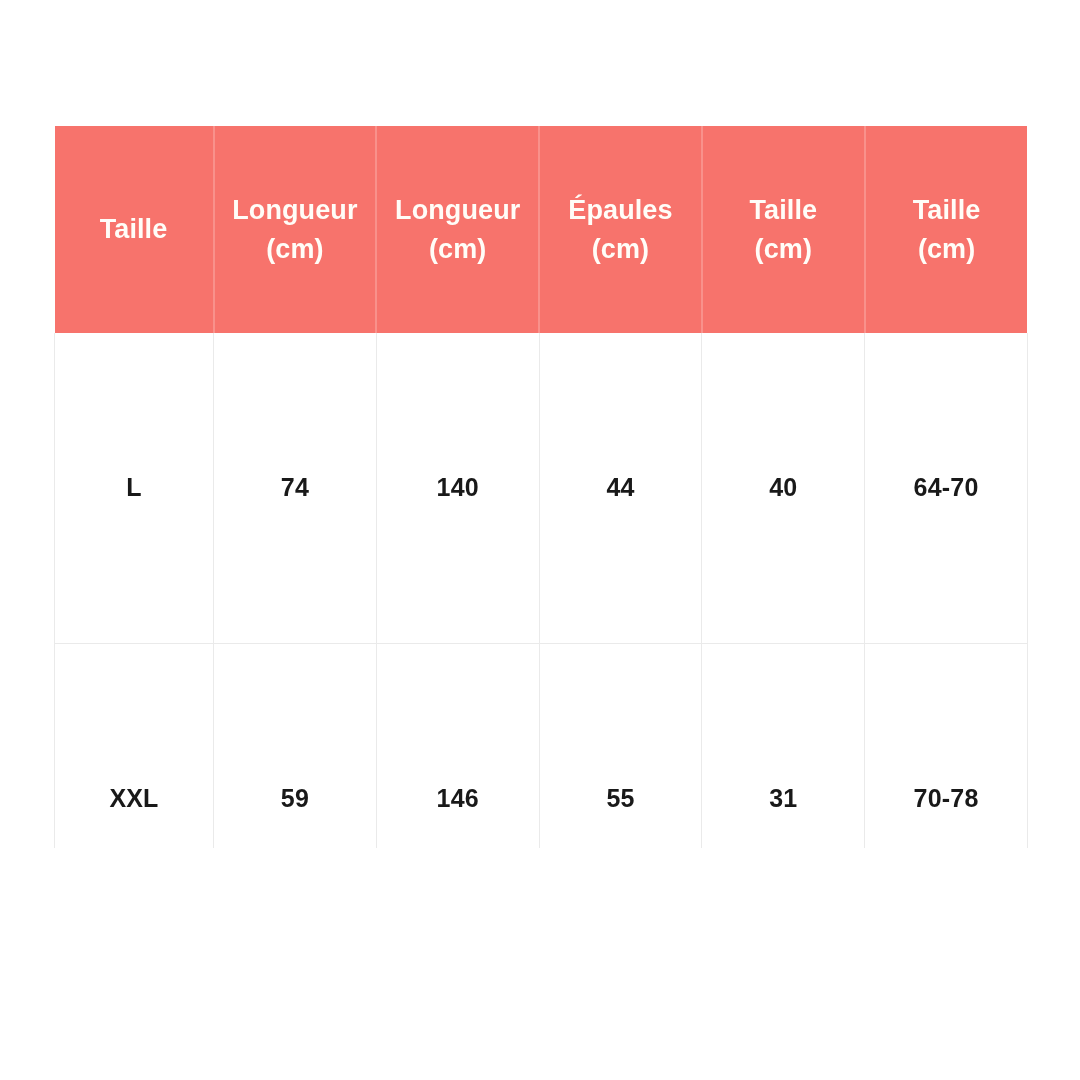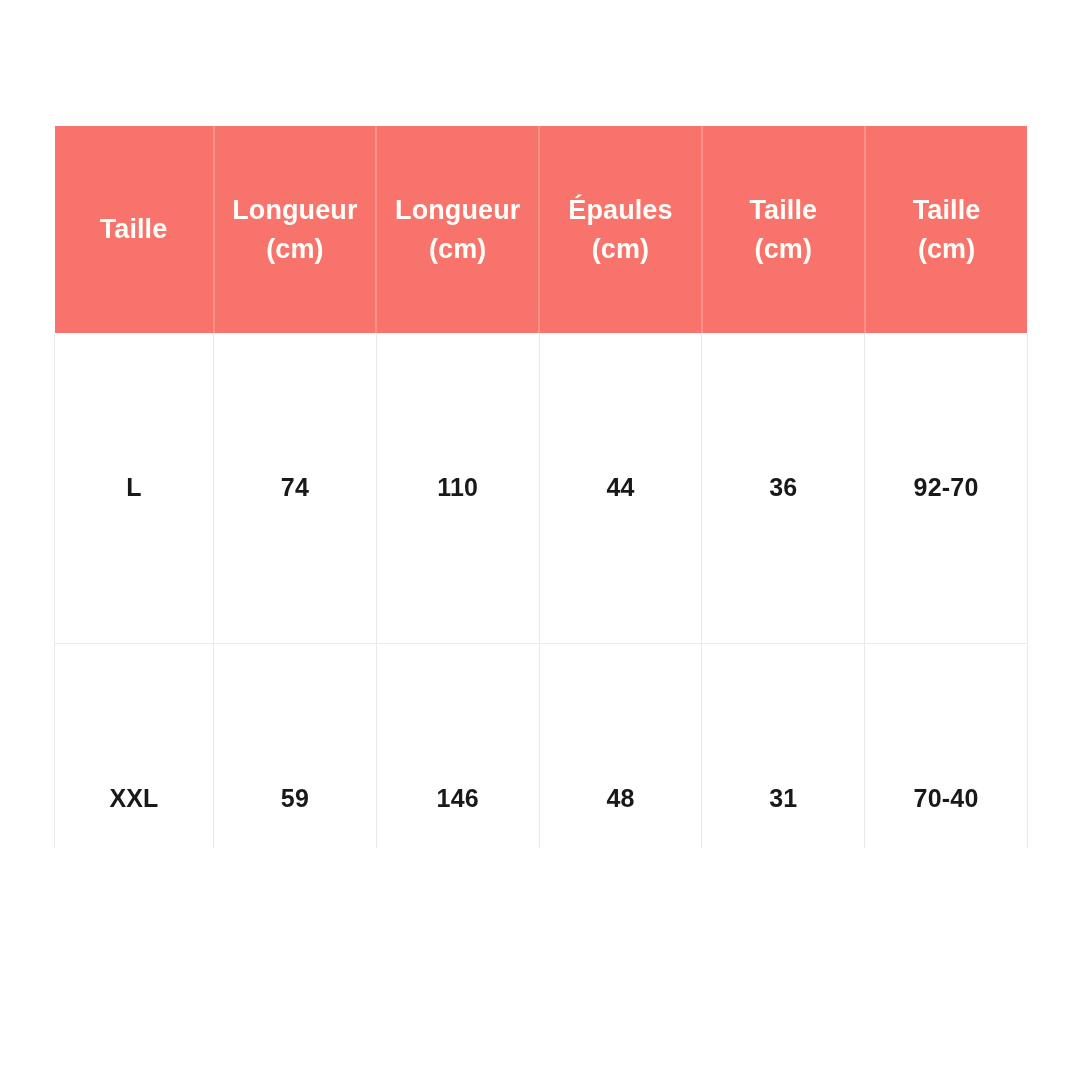--- a/index.html
+++ b/index.html
@@ -123,29 +123,29 @@
           <span class="hdr-line">Taille</span>
           <span class="hdr-line">(cm)</span>
         </th>
       </tr>
     </thead>
 
     <tbody>
       <tr>
         <td>L</td>
         <td>74</td>
-        <td>110</td>
+        <td>140</td>
         <td>44</td>
-        <td>36</td>
-        <td>92-70</td>
+        <td>40</td>
+        <td>64-70</td>
       </tr>
       <tr>
         <td>XXL</td>
         <td>59</td>
         <td>146</td>
-        <td>48</td>
+        <td>55</td>
         <td>31</td>
-        <td>70-40</td>
+        <td>70-78</td>
       </tr>
     </tbody>
   </table>
 
 </div>
 
 </body></html>

